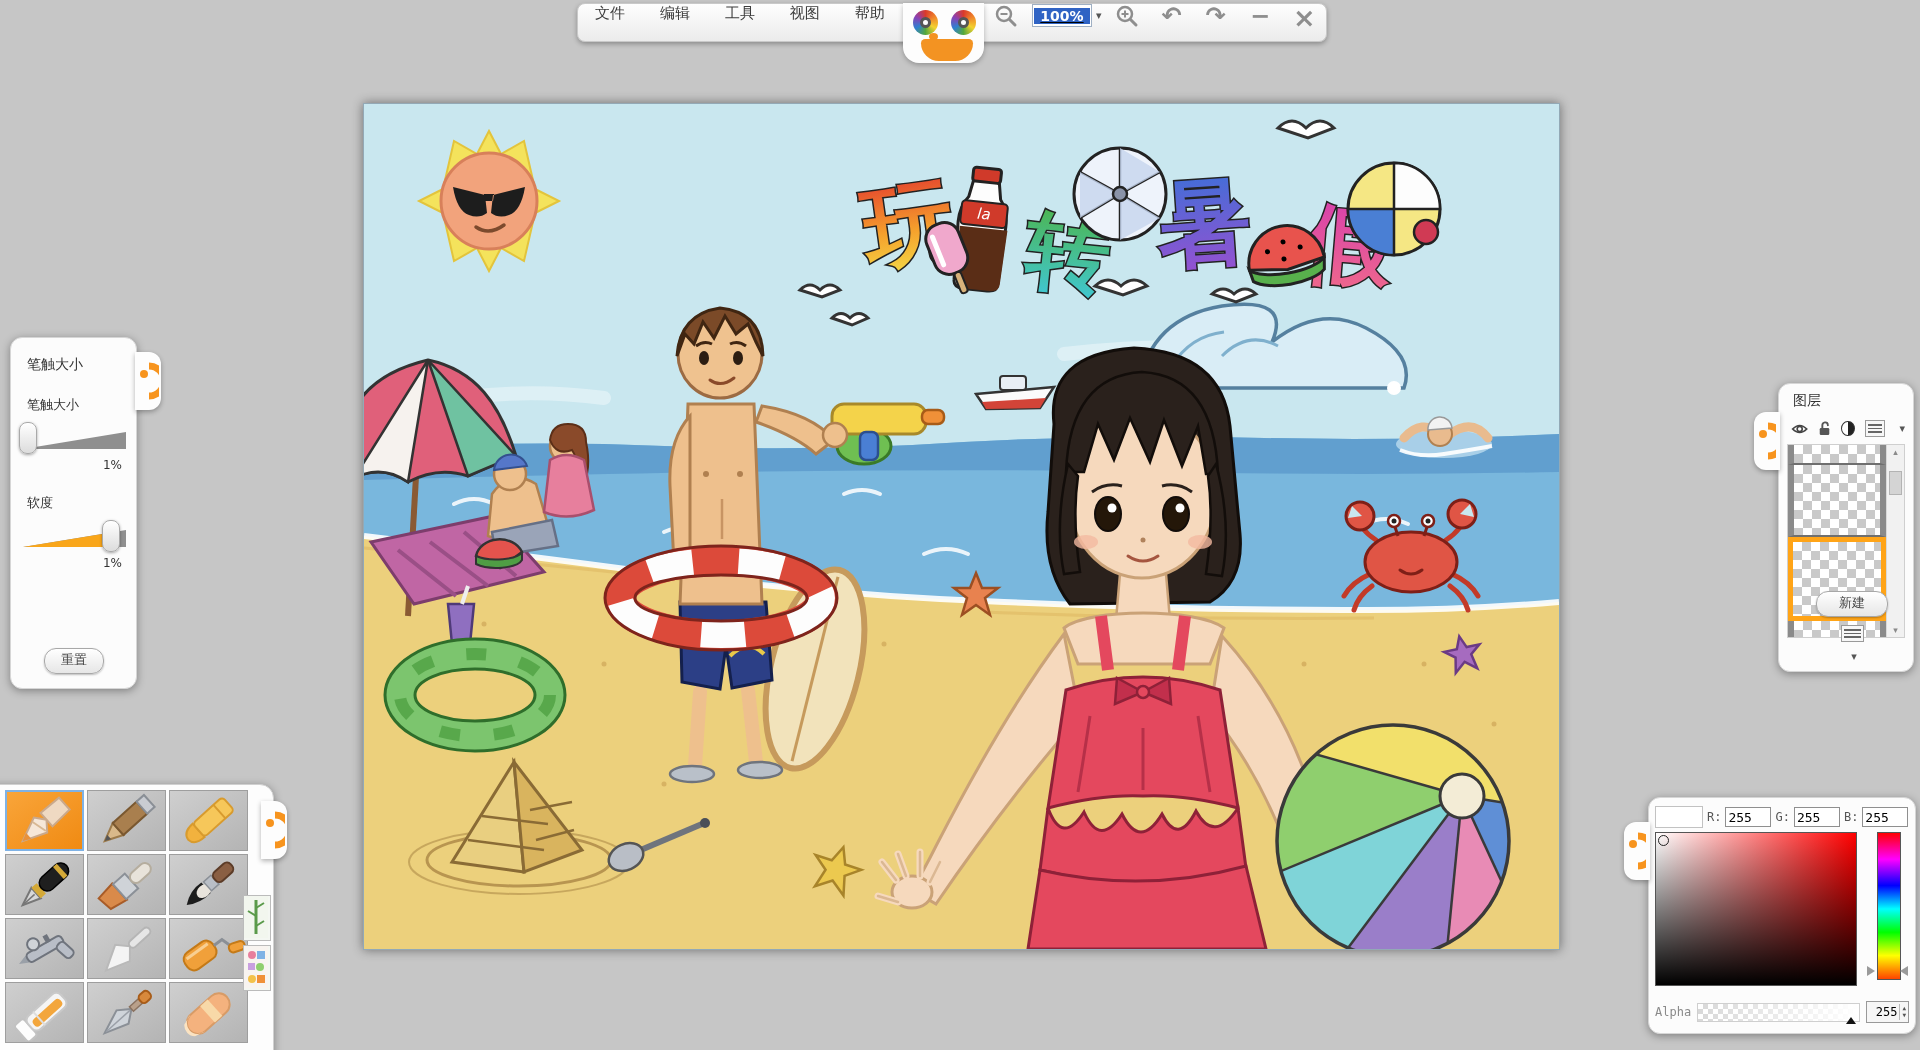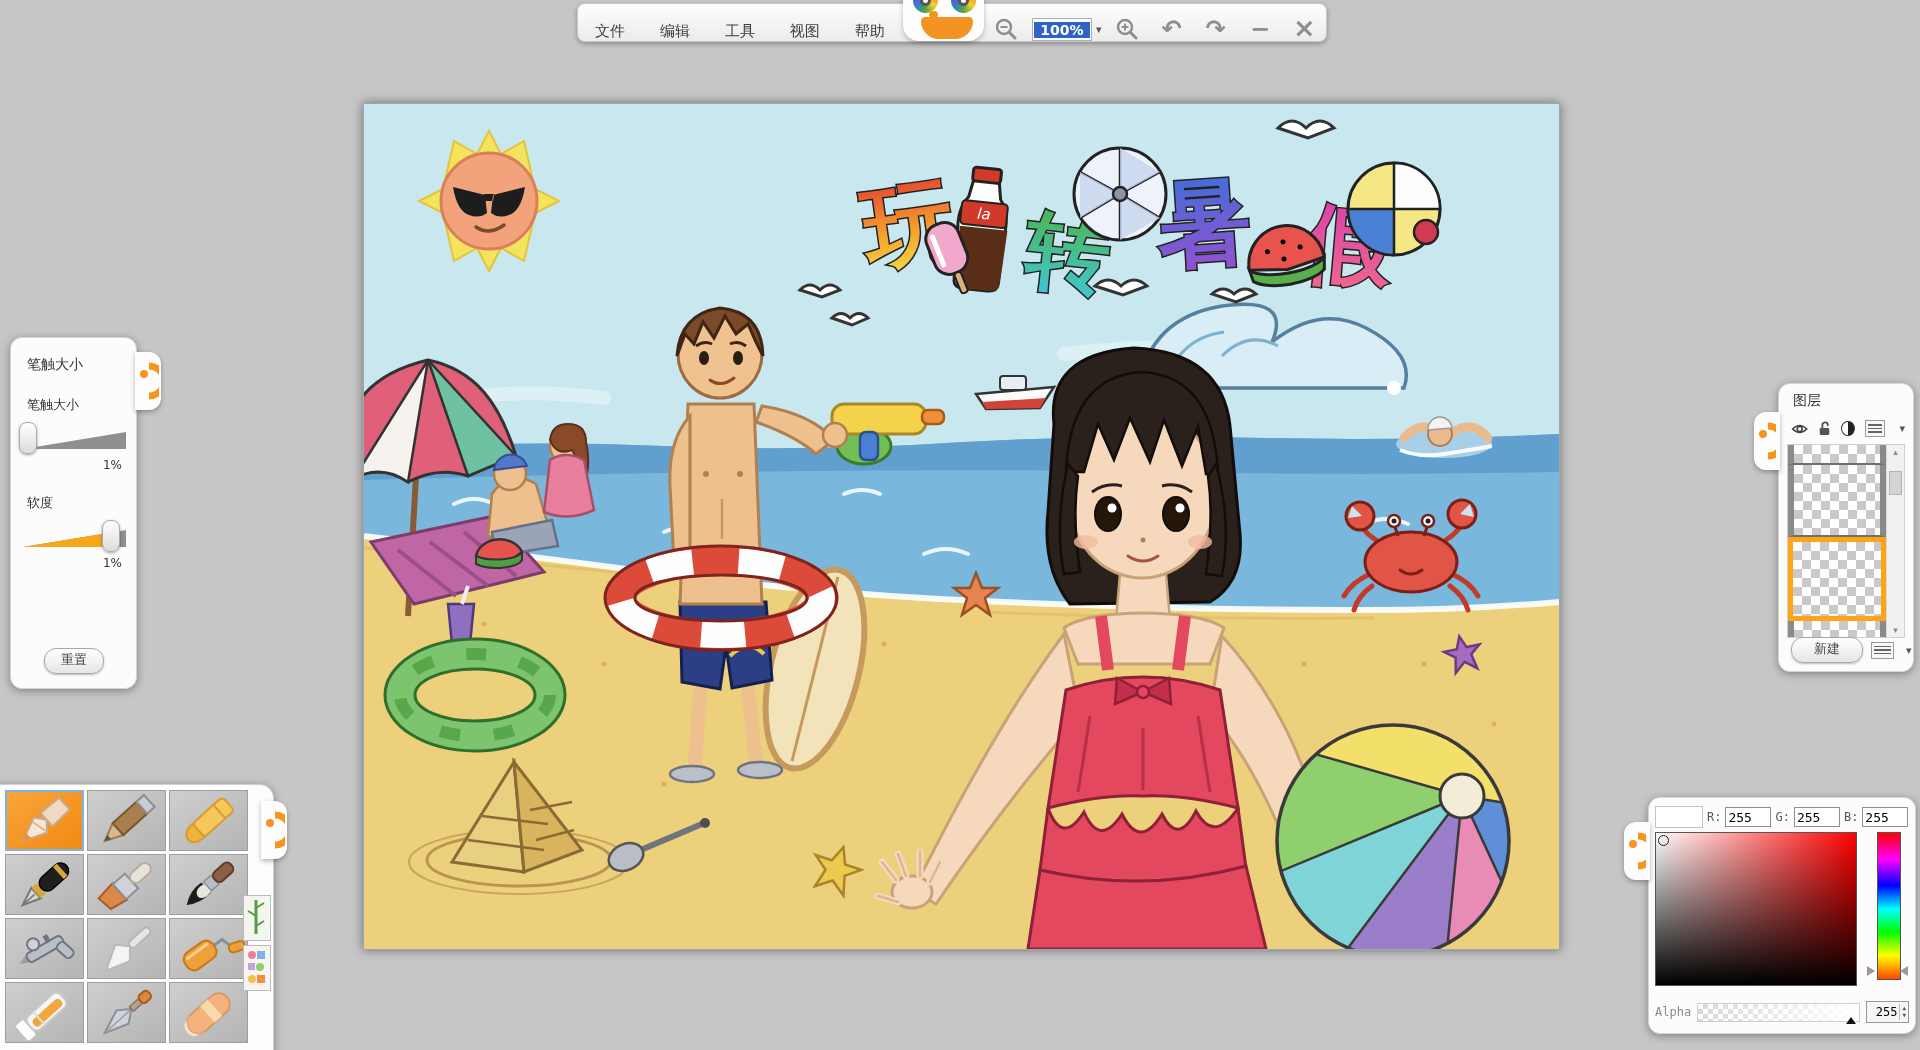--- a/index.html
+++ b/index.html
@@ -10,39 +10,39 @@
   .panel{position:absolute;background:#fcfcfc;border:1px solid #d6d6d6;border-radius:12px;
     box-shadow:0 2px 8px rgba(0,0,0,.35);}
   .handle{position:absolute;width:26px;height:58px;background:#fdfdfd;box-shadow:0 2px 5px rgba(0,0,0,.3);}
   .handle.right{border-radius:0 12px 12px 0;}
   .handle.left{border-radius:12px 0 0 12px;}
   .handle svg{position:absolute;top:10px;}
   .handle.right svg{left:4px;}
   .handle.left svg{left:2px;}
 
   
-  .toolbar{position:absolute;left:577px;top:3px;width:748px;height:37px;display:flex;align-items:flex-end;
+  .toolbar{position:absolute;left:577px;top:3px;width:748px;height:37px;display:flex;align-items:flex-start;
     background:linear-gradient(#fefefe,#ebebeb);border:1px solid #c9c9c9;border-radius:8px;
     box-shadow:0 2px 5px rgba(0,0,0,.3);}
   .tb-item{display:flex;align-items:center;justify-content:center;padding:0 17px;font-size:15px;color:#3c3c3c;
     cursor:default;white-space:nowrap;}
   .tb-sep{width:1px;background:#d2d2d2;box-shadow:1px 0 0 #fff;margin:3px 0;}
   .tb-btn{display:flex;align-items:center;justify-content:center;width:46px;color:#8e8e8e;}
   .glyph{font-size:24px;font-weight:bold;line-height:1;color:#8e8e8e;}
   .mascot{position:relative;width:86px;height:60px;background:#fdfdfd;border-radius:0 0 16px 16px;
     box-shadow:0 2px 5px rgba(0,0,0,.25);margin-top:-1px;}
   .eye{position:absolute;top:7px;width:25px;height:25px;border-radius:50%;
     background:conic-gradient(#d93a2b,#f0862a,#f3d22e,#54a83c,#2f7fd0,#8a41b4,#d93a2b);}
   .eye::after{content:"";position:absolute;inset:7px;border-radius:50%;background:#fdfdfd;border:3px solid #555;}
   .eye.l{left:10px;} .eye.r{left:48px;}
   .smile{position:absolute;left:18px;top:36px;width:52px;height:22px;background:#f39322;
     border-radius:6px 6px 26px 26px;}
   .smile-dot{position:absolute;left:26px;top:30px;width:9px;height:7px;border-radius:50%;background:#f39322;}
   .zoombox{display:flex;align-items:center;margin:0 4px;}
-  .zoomfield{width:58px;height:21px;background:#fff;border:1px solid #9fb0c4;display:flex;align-items:center;}
+  .zoomfield{width:58px;height:21px;background:#fff;border:1px solid #9fb0c4;display:flex;align-items:center;text-decoration:underline;}
   .zoomsel{flex:1;margin:1px;background:#2f63c4;color:#fff;font-size:14px;font-weight:bold;text-align:center;}
   .caret{font-size:11px;color:#555;margin-left:4px;}
 
   
   .pencil-panel{left:10px;top:337px;width:125px;height:350px;}
   .pp-title{font-size:14px;color:#333;margin:18px 0 0 16px;}
   .pp-label{font-size:13px;color:#333;margin:22px 0 0 16px;}
   .slider{position:relative;margin:10px 10px 0 12px;height:30px;}
   .wedge{position:absolute;left:0;bottom:5px;width:100%;height:17px;background:#8f8f8f;
     clip-path:polygon(0 100%,100% 0,100% 100%);}
@@ -77,21 +77,21 @@
   .lp-list{position:absolute;left:8px;top:60px;right:8px;height:192px;border:1px solid #cfcfcf;background:#fff;
     display:flex;}
   .rows{flex:1;overflow:hidden;display:flex;flex-direction:column;}
   .layer-row{position:relative;flex:none;background:
      conic-gradient(#c9c9c9 25%,#fff 0 50%,#c9c9c9 0 75%,#fff 0) 0 0/18px 18px;
     border-left:6px solid #8a8a8a;border-right:6px solid #8a8a8a;border-bottom:2px solid #6f6f6f;}
   .layer-row.selected{border:5px solid #ffa417;}
   .lp-scroll{width:17px;background:#f1f1f1;border-left:1px solid #d9d9d9;display:flex;flex-direction:column;
     align-items:center;font-size:9px;color:#8a8a8a;}
   .lp-thumbpiece{width:11px;height:22px;background:#d4d4d4;border:1px solid #b3b3b3;margin-top:14px;}
-  .lp-bottom{position:absolute;left:0;right:0;bottom:8px;display:flex;align-items:center;gap:8px;padding-left:12px;}
+  .lp-bottom{position:absolute;left:0;right:0;bottom:8px;display:flex;align-items:center;gap:8px;padding-left:12px;flex-direction:column;}
 
   
   .color-panel{left:1648px;top:797px;width:266px;height:235px;}
   .cp-row1{display:flex;align-items:center;gap:4px;margin:8px 6px 0 6px;
     font-family:"DejaVu Sans Mono","Liberation Mono",monospace;font-size:12px;color:#555;}
   .swatch{width:46px;height:20px;background:#fff;border:1px solid #c2c2c2;}
   .cp-input{width:40px;height:18px;border:1px solid #8f8f8f;background:#fff;font-size:13px;padding:0 2px;
     font-family:"DejaVu Sans Mono","Liberation Mono",monospace;}
   .sv-square{position:absolute;left:6px;top:34px;width:200px;height:152px;border:1px solid #555;
     background:linear-gradient(to bottom,rgba(0,0,0,0),#000),linear-gradient(to right,#fff,#f00);}

